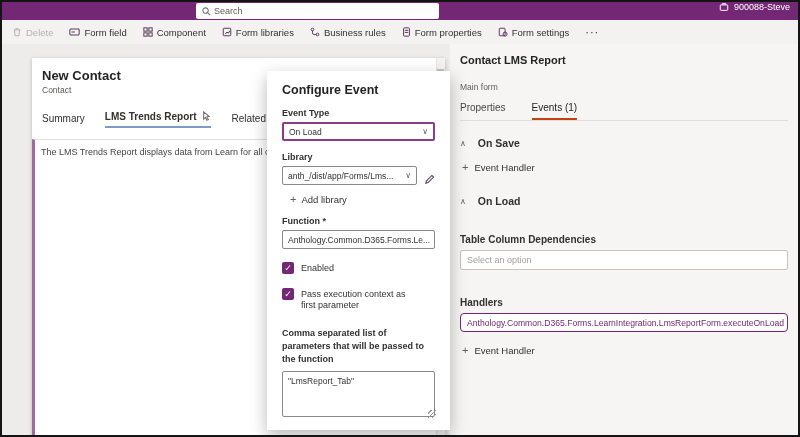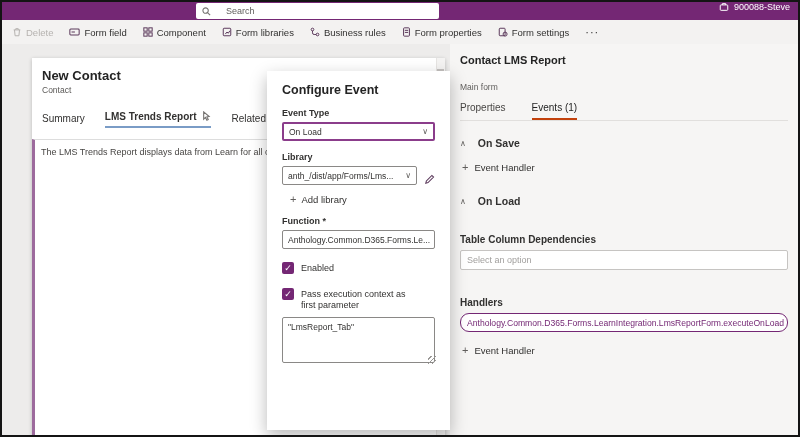--- a/index.html
+++ b/index.html
@@ -5,21 +5,21 @@
   * { box-sizing: border-box; margin: 0; padding: 0; }
   html,body { background:#fff; }
   body { font-family:"Liberation Sans", sans-serif; }
   .frame { position:relative; width:800px; height:437px; border:2px solid #141414;
            background:#edeceb; overflow:hidden; }
 
   
   .topbar { position:absolute; left:0; top:0; width:100%; height:18px; background:#742774;
             display:flex; align-items:center; }
   .searchbox { position:absolute; left:194px; top:1px; width:243px; height:16px; background:#fff;
-               border-radius:2px; display:flex; align-items:center; gap:15px; padding:0 6px;
+               border-radius:2px; display:flex; align-items:center; gap:3px; padding:0 6px;
                font-size:9px; color:#605e5c; }
   .account { position:absolute; right:8px; top:0; height:18px; display:flex; align-items:flex-start;
              gap:5px; color:#fff; font-size:9px; }
 
   
   .toolbar { position:absolute; left:0; top:18px; width:100%; height:24px; background:#f3f2f1;
              display:flex; align-items:center; gap:16px; padding:0 10px; font-size:9.5px; color:#323130; }
   .tb-item { display:flex; align-items:center; gap:4px; cursor:pointer; white-space:nowrap;justify-content:space-between; }
   .tb-item.disabled { color:#b6b3b0; }
   .tb-item svg { display:block; }
@@ -78,21 +78,21 @@
   .ptab { padding-bottom:5px; cursor:pointer; }
   .ptab.selected { font-weight:normal; color:#242424; border-bottom:2px solid #c2410c; }
   .sec-head { display:flex; align-items:center; gap:12px; margin-top:16px; font-size:10.5px;
               font-weight:bold; color:#323130; cursor:pointer; }
   .sec-chev { color:#605e5c; font-size:8px; font-weight:normal; }
   .eh-link { display:flex; align-items:center; gap:6px; margin:13px 0 0 2px; font-size:9.5px;
              color:#323130; cursor:pointer; }
   .p-label { font-size:10px; font-weight:bold; color:#323130; margin-top:27px; }
   .p-input { margin-top:5px; height:20px; background:#fff; border:1px solid #c6c4c2; border-radius:2px;
              display:flex; align-items:center; padding:0 6px; font-size:9px; color:#a19f9d; cursor:text; }
-  .handler-box { margin-top:5px; height:19px; background:#fff; border:1px solid #742774; border-radius:9px;
+  .handler-box { margin-top:5px; height:19px; background:#fff; border:1px solid #742774; border-radius:4px;
                  display:flex; align-items:center; padding:0 6px; font-size:8.6px; color:#742774;
                  white-space:nowrap; overflow:hidden; cursor:pointer; }
 
   svg { stroke:#5c3a5c; fill:none; stroke-width:1.2; }
   .tb-item.disabled svg { stroke:#b6b3b0; }
   .white-svg { stroke:#fff; }
   .gray-svg { stroke:#767472; }
 </style>
 </head>
 <body>
@@ -231,20 +231,21 @@
 
     <div class="chk-row">
       <span class="chk">✓</span>
       <span class="chk-label">Enabled</span>
     </div>
     <div class="chk-row">
       <span class="chk">✓</span>
       <span class="chk-label" style="width:120px">Pass execution context as first parameter</span>
     </div>
 
+    <div class="param-label">Comma separated list of parameters that will be passed to the function</div>
     <textarea class="dlg-textarea" style="">"LmsReport_Tab"</textarea>
     <div class="resize-corner"></div>
 
     
   </div>
 
   <div class="panel">
     <div class="panel-title">Contact LMS Report</div>
     <div class="panel-sub">Main form</div>
 

